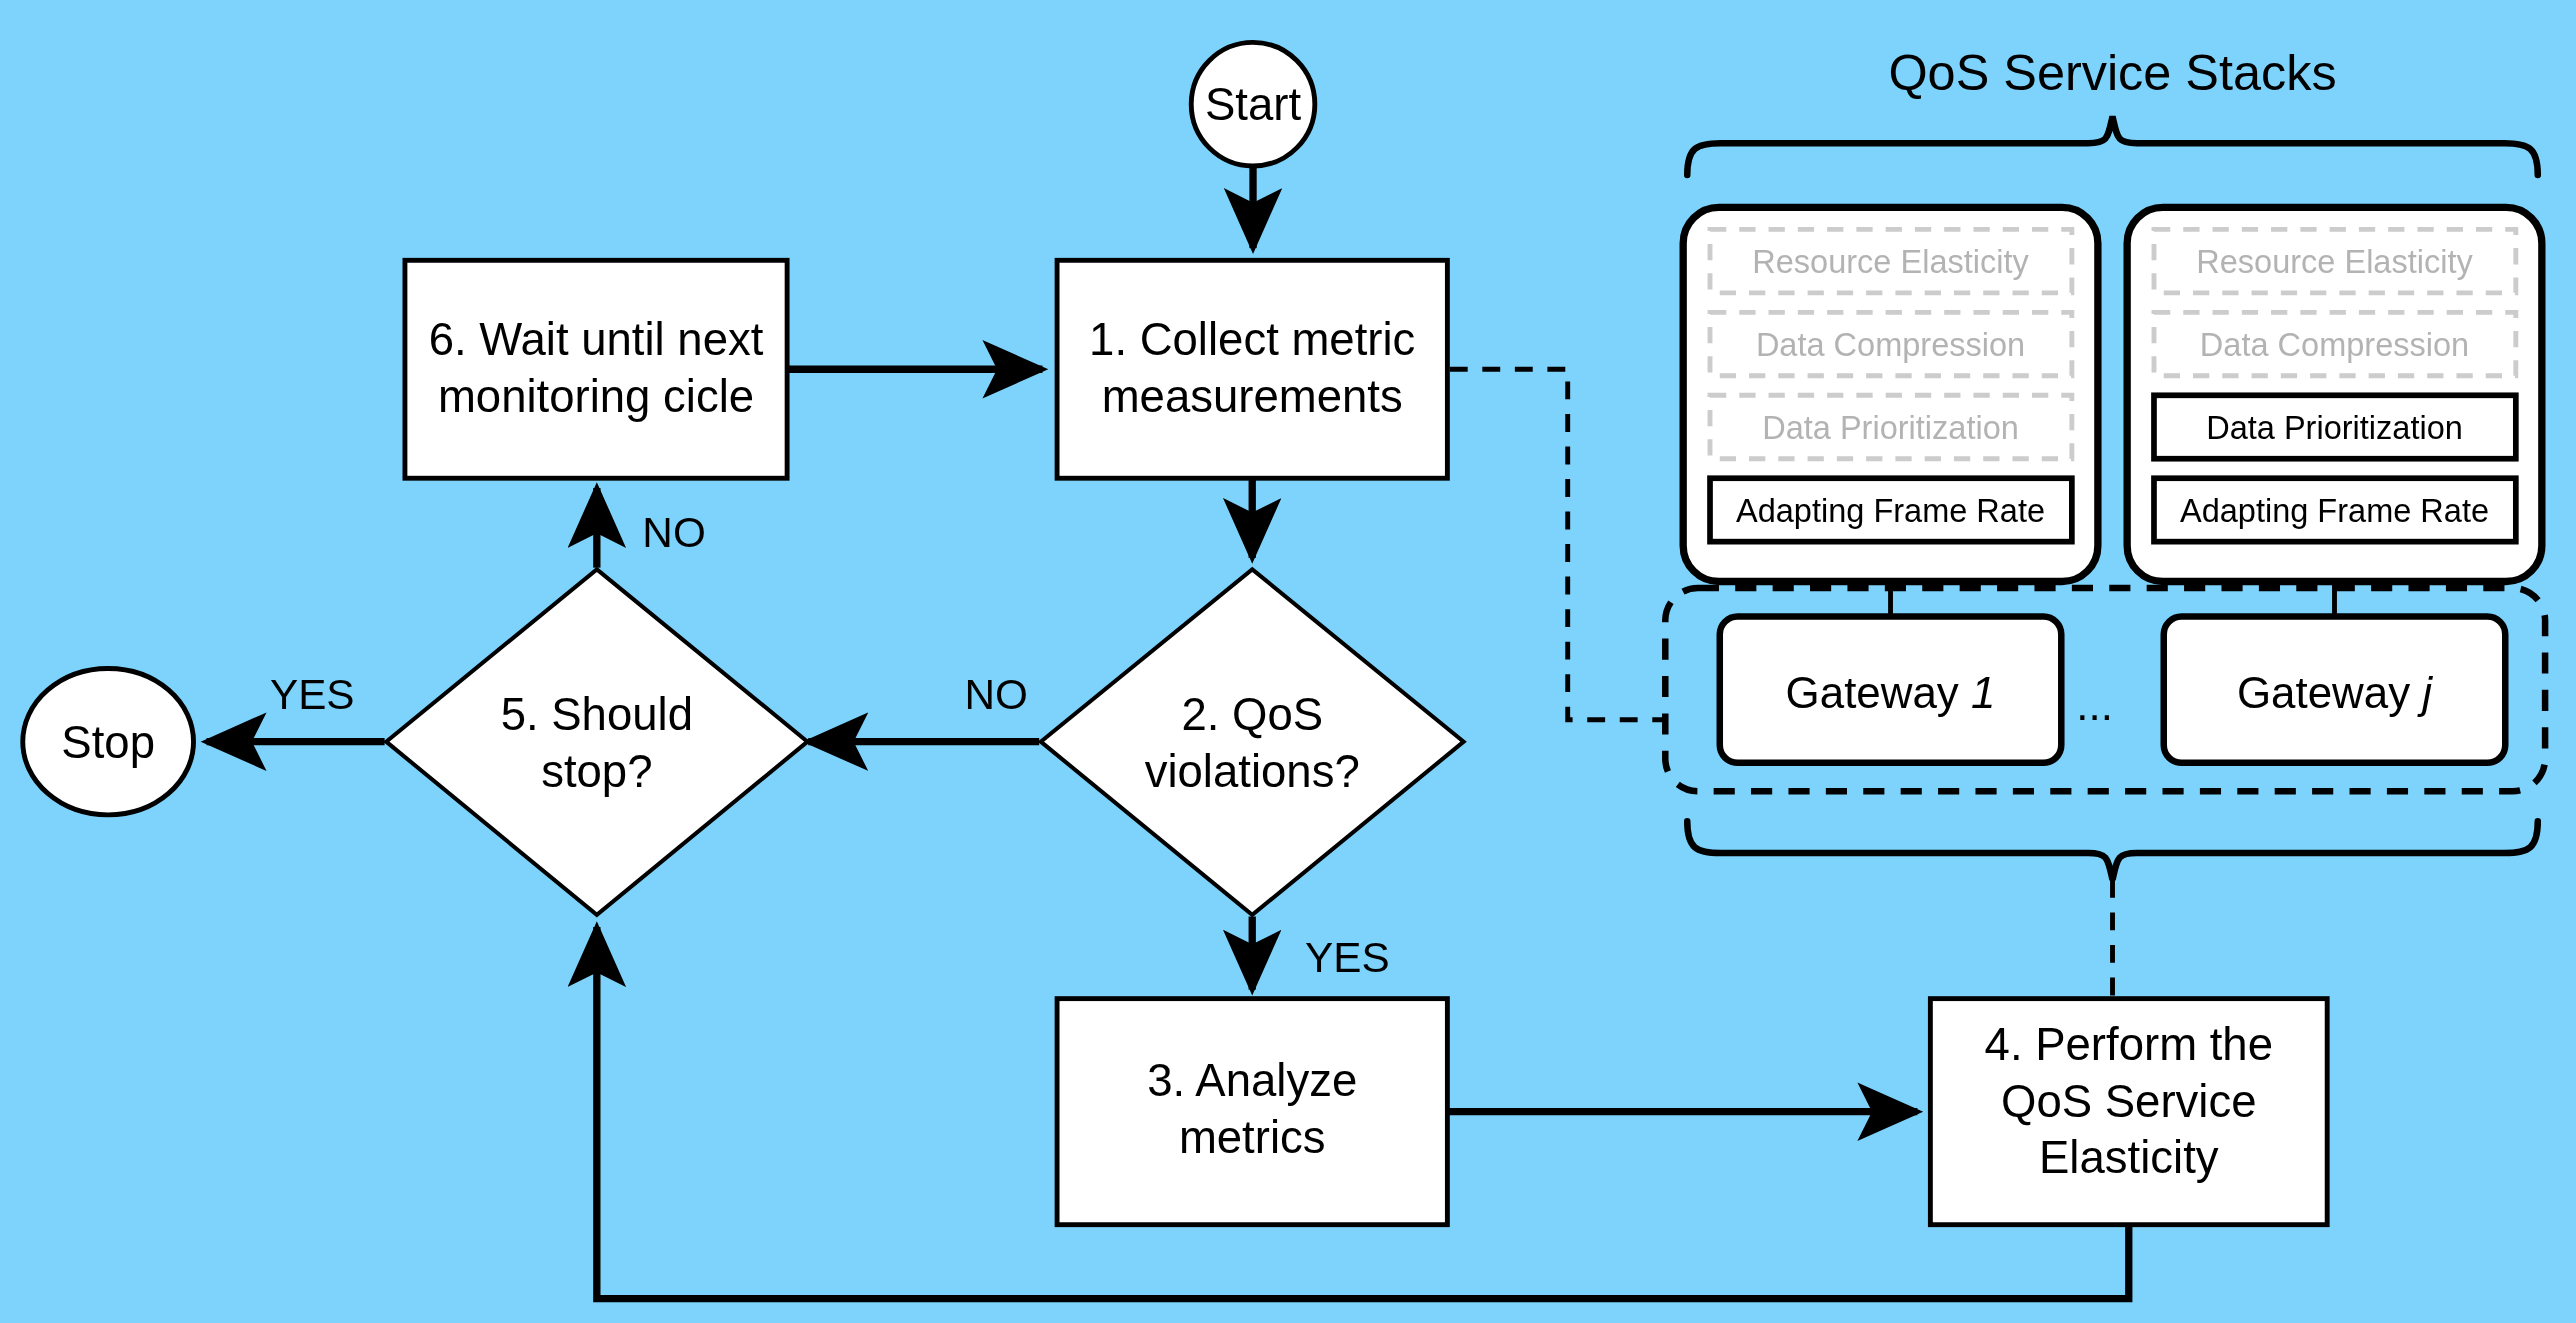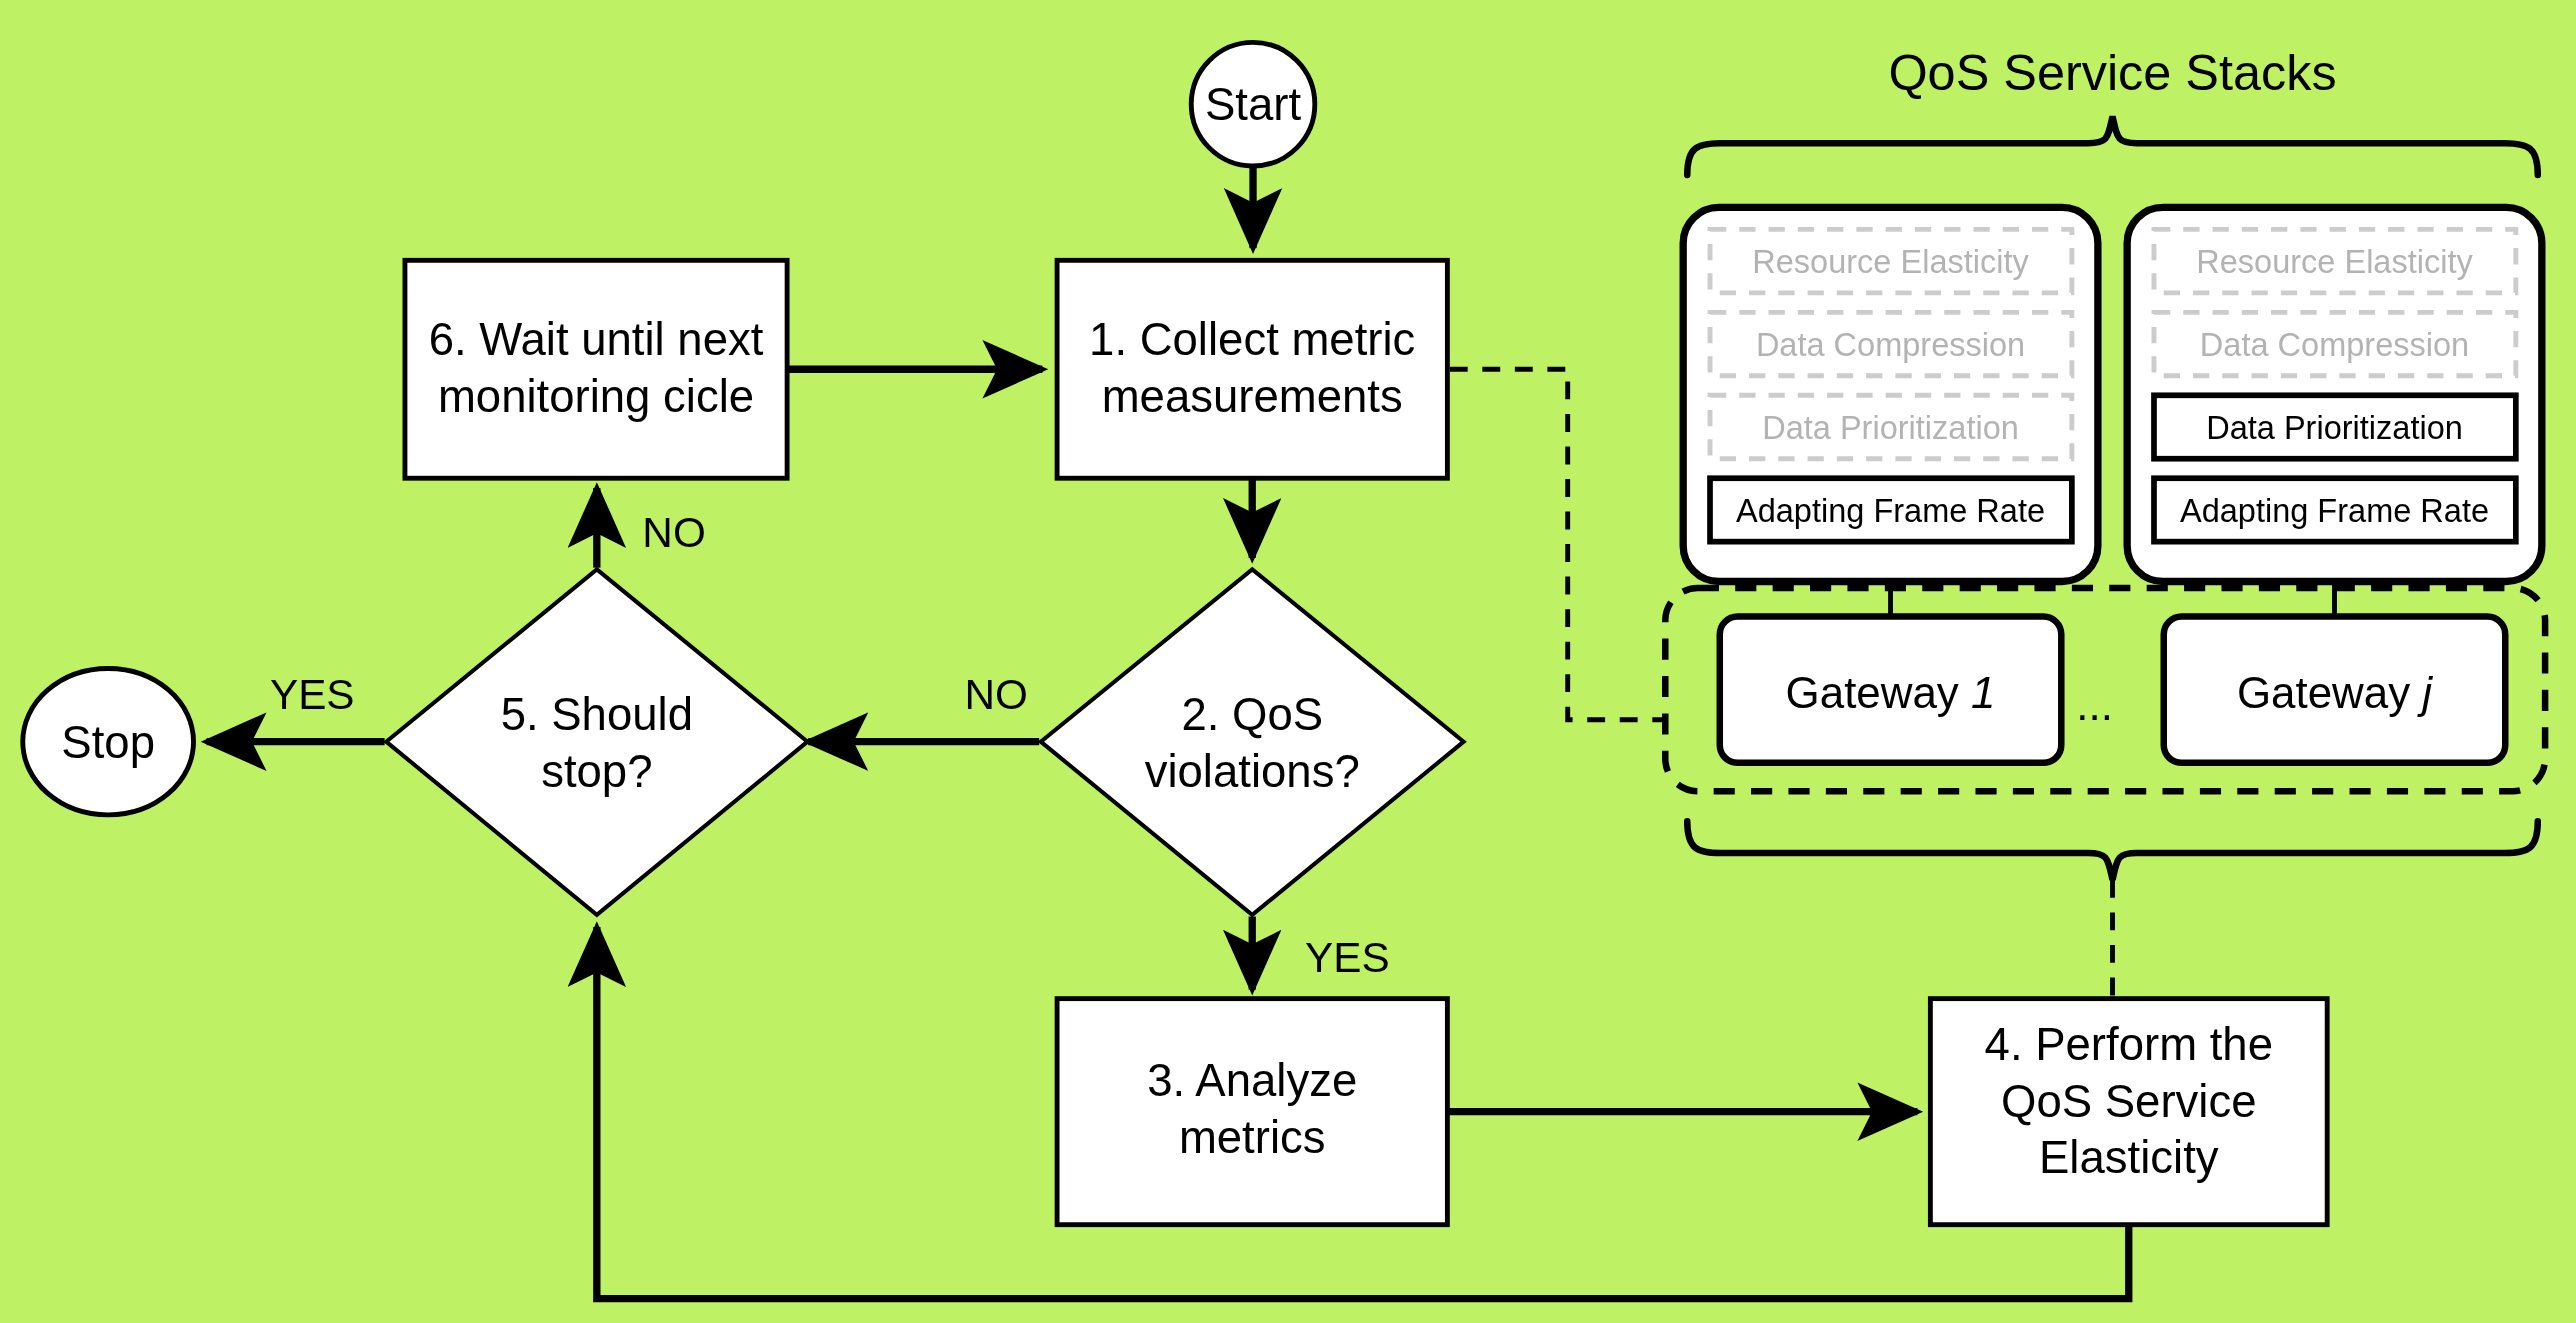--- a/index.html
+++ b/index.html
@@ -4,21 +4,21 @@
 <style>
   html, body {
     margin: 0;
     padding: 0;
     background: #ffffff;
   }
   #canvas {
     position: relative;
     width: 2576px;
     height: 1324px;
-    background: #bef264;
+    background: #7dd3fc;
     font-family: "Liberation Sans", sans-serif;
   }
   svg { display: block; }
   text { font-family: "Liberation Sans", sans-serif; fill: #000; }
   .node-label { font-size: 56px; }
   .edge-label { font-size: 52px; }
   .title-label { font-size: 62px; }
   .stack-item-label { font-size: 40px; }
   .gw-label { font-size: 54px; }
   .muted { fill: #b3b3b3; }

